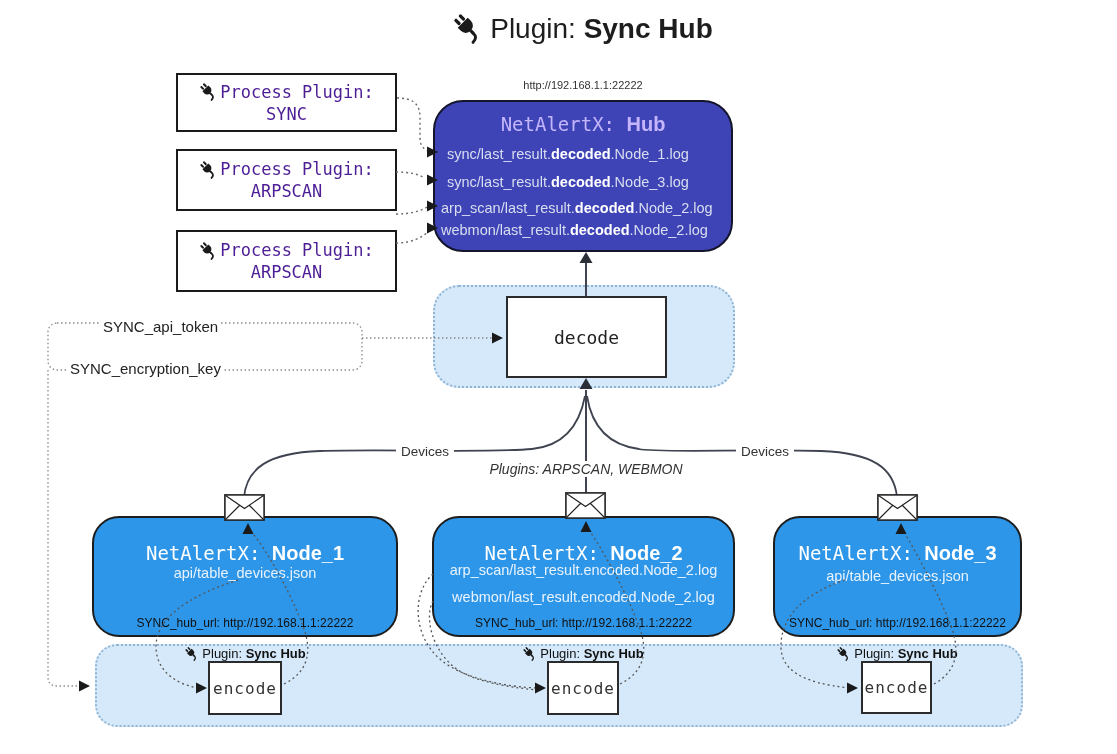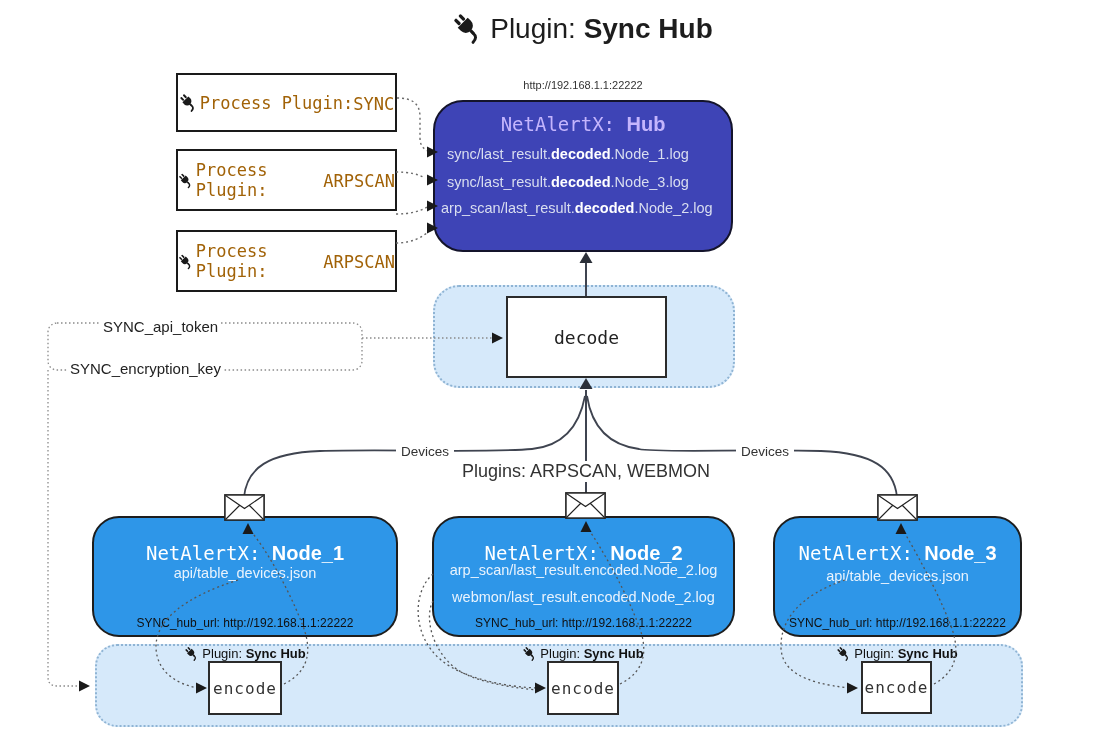--- a/index.html
+++ b/index.html
@@ -4,22 +4,22 @@
 <style>
   html,body{margin:0;padding:0;background:#fff;}
   .canvas{position:relative;width:1117px;height:754px;background:#fff;overflow:hidden;
           font-family:"Liberation Sans",sans-serif;color:#1a1a1a;border-radius:10px;}
   
   .title{position:absolute;left:24px;top:12px;width:1117px;text-align:center;font-size:28px;color:#1d1d1d;}
   .title .plug{display:inline-block;width:32px;height:32px;vertical-align:-6px;margin-right:6px;}
   .title b{font-weight:700;}
   
   .pbox{position:absolute;left:176px;width:221px;background:#fff;border:2px solid #1a1a1a;
-        font-family:"DejaVu Sans Mono","Liberation Mono",monospace;font-size:17px;color:#a16207;
-        display:flex;flex-direction:row;justify-content:center;align-items:center;box-sizing:border-box;}
+        font-family:"DejaVu Sans Mono","Liberation Mono",monospace;font-size:17px;color:#4c1d95;
+        display:flex;flex-direction:column;justify-content:center;align-items:center;box-sizing:border-box;}
   .pbox-row{display:flex;align-items:center;gap:2px;}
   .pbox .plug{display:inline-block;width:19px;height:19px;}
   .pbox-name{text-align:center;margin-top:2px;}
   
   .hub-url{position:absolute;left:433px;top:79px;width:300px;text-align:center;font-size:11px;color:#333;}
   .hub{position:absolute;left:433px;top:100px;width:300px;height:152px;border-radius:30px;
        background:#3e44b6;border:2.5px solid #14142b;box-sizing:border-box;z-index:2;}
   .hub-title{position:absolute;left:0;top:11px;width:100%;text-align:center;color:#c4b5fd;
              font-family:"DejaVu Sans Mono","Liberation Mono",monospace;font-size:19px;}
   .hub-title b,.node-title b{font-family:"Liberation Sans",sans-serif;font-size:20px;font-weight:700;}
@@ -116,31 +116,32 @@
       </div>
     <div class="pbox-name">ARPSCAN</div>
   </div>
 
   <div class="hub-url">http://192.168.1.1:22222</div>
   <div class="hub">
     <div class="hub-title"><span>NetAlertX: </span><b>Hub</b></div>
     <div class="hub-line" style="left:12px;top:44px;"><span>sync/last_result.</span><b>decoded</b><span>.Node_1.log</span></div>
     <div class="hub-line" style="left:12px;top:72px;"><span>sync/last_result.</span><b>decoded</b><span>.Node_3.log</span></div>
     <div class="hub-line" style="left:6px;top:98px;"><span>arp_scan/last_result.</span><b>decoded</b><span>.Node_2.log</span></div>
+    <div class="hub-line" style="left:6px;top:120px;"><span>webmon/last_result.</span><b>decoded</b><span>.Node_2.log</span></div>
   </div>
 
   <div class="band decode-band"></div>
   <div class="iobox decode-box">decode</div>
 
   <div class="setting" style="left:100px;top:318px;">SYNC_api_token</div>
   <div class="setting" style="left:67px;top:360px;">SYNC_encryption_key</div>
 
   <div class="edge-label" style="left:425px;top:444px;">Devices</div>
   <div class="edge-label" style="left:765px;top:444px;">Devices</div>
-  <div class="edge-label" style="left:586px;top:461px;font-size:18px;">Plugins: ARPSCAN, WEBMON</div>
+  <div class="edge-label" style="left:586px;top:461px;font-size:14px;font-style:italic;">Plugins: ARPSCAN, WEBMON</div>
 
   <div class="node" style="left:92px;width:306px;">
     <div class="node-title"><span>NetAlertX: </span><b>Node_1</b></div>
     <div class="node-file" style="top:47px;">api/table_devices.json</div>
     <div class="node-footer">SYNC_hub_url: http://192.168.1.1:22222</div>
   </div>
   <div class="node" style="left:432px;width:303px;">
     <div class="node-title"><span>NetAlertX: </span><b>Node_2</b></div>
     <div class="node-file" style="top:44px;text-align:center;">arp_scan/last_result.encoded.Node_2.log</div>
     <div class="node-file" style="top:71px;">webmon/last_result.encoded.Node_2.log</div>

